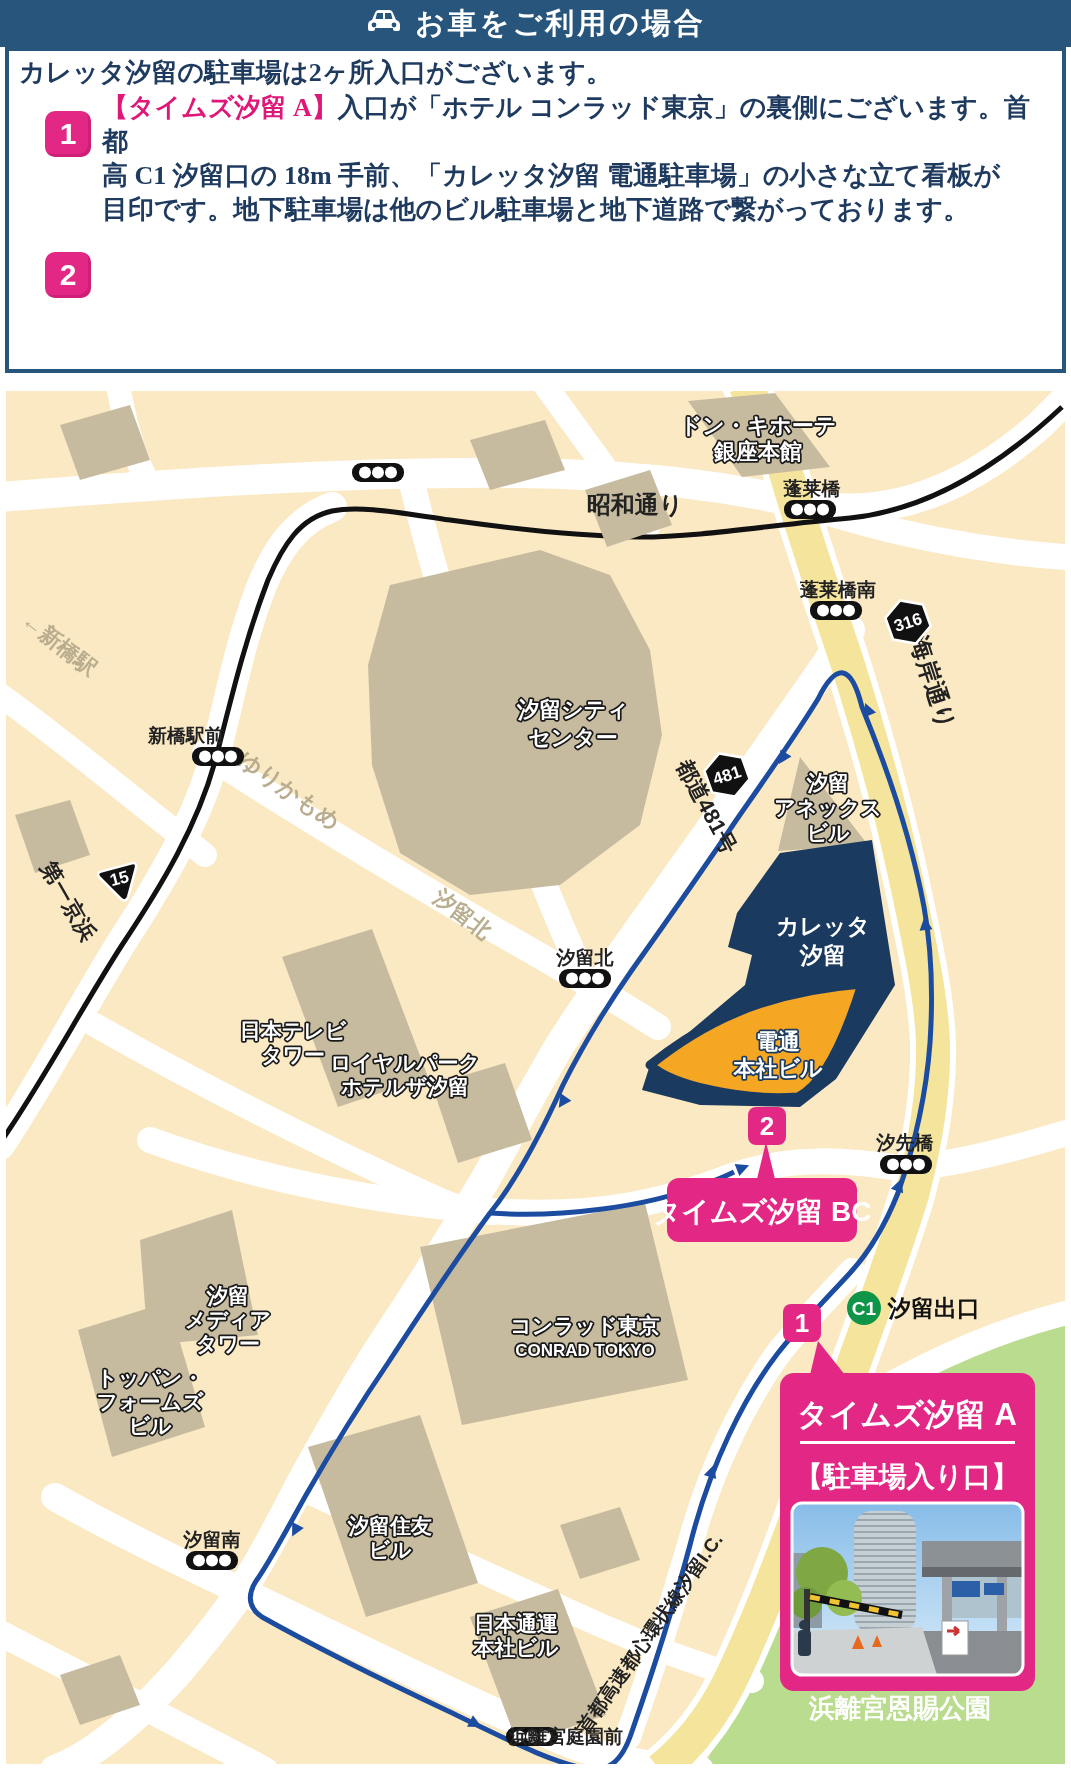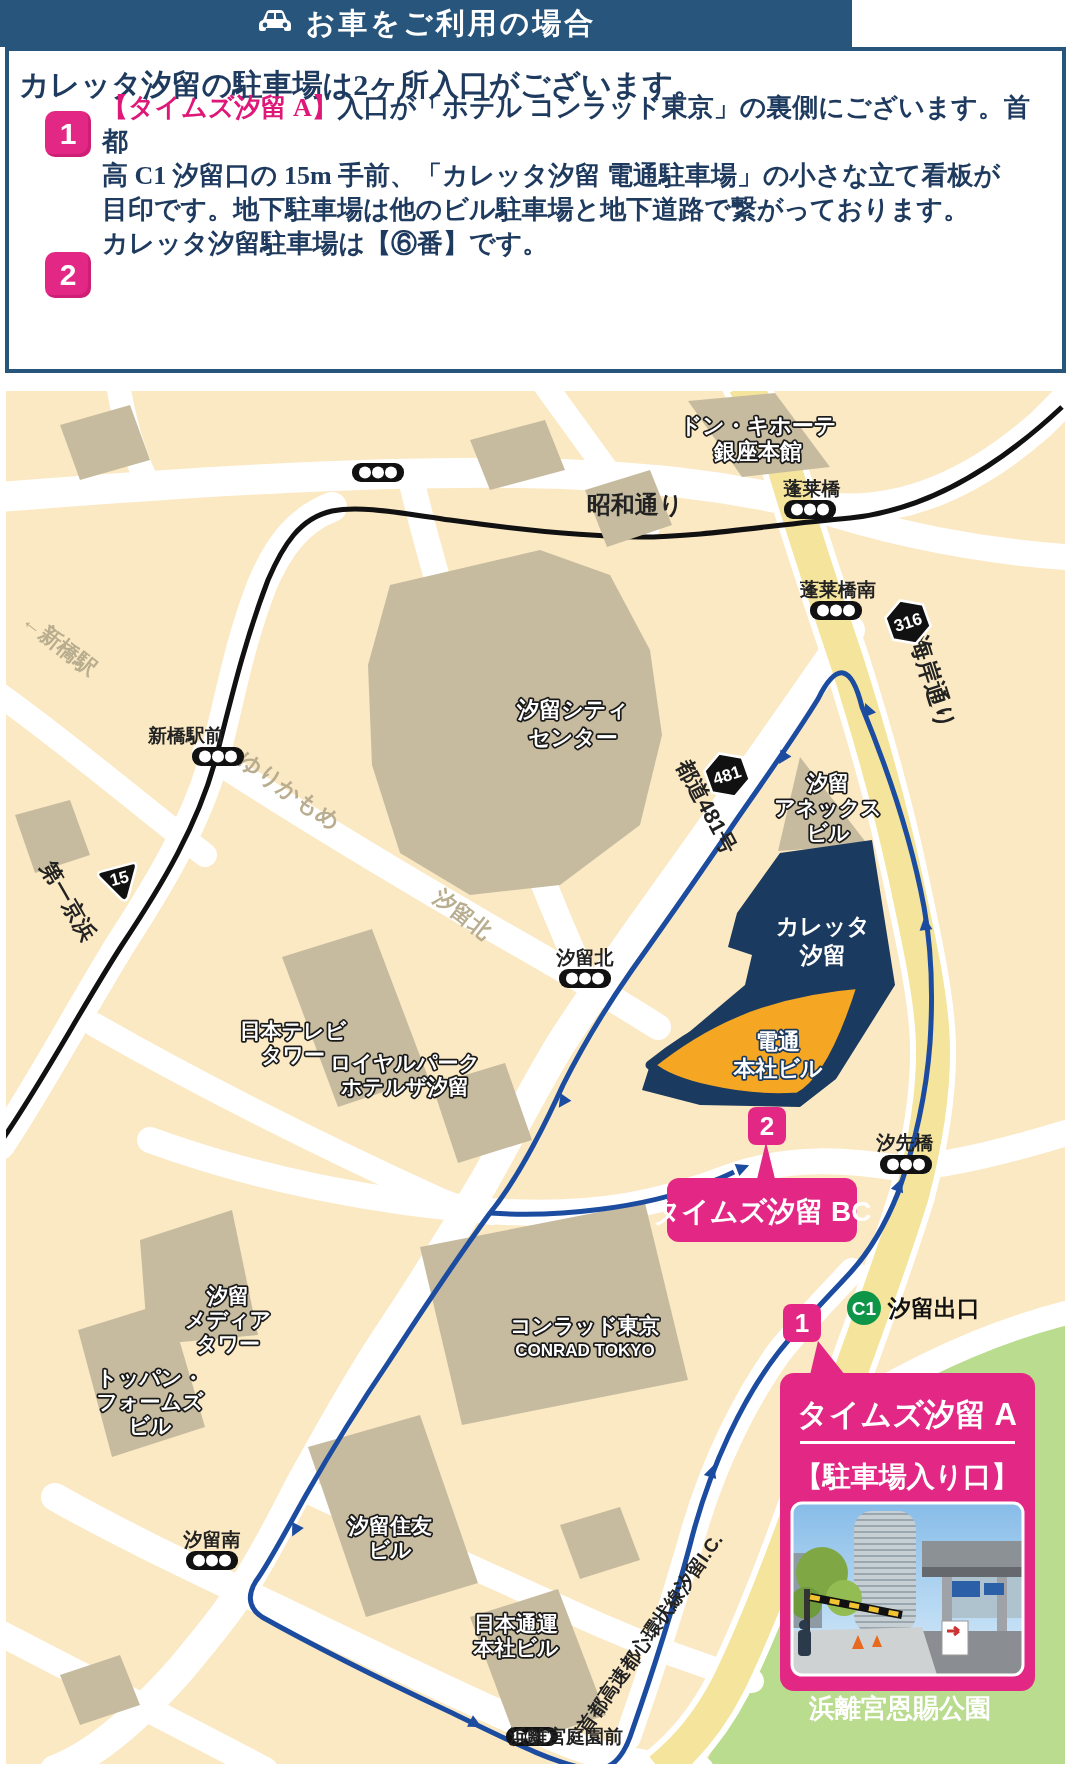--- a/index.html
+++ b/index.html
@@ -1,26 +1,26 @@
 <!DOCTYPE html>
 <html><head>
 <meta charset="utf-8">
 <style>
   html,body{margin:0;padding:0;background:#fff;}
   .page{position:relative;width:1071px;height:1770px;background:#fff;overflow:hidden;
         font-family:"Liberation Sans",sans-serif;}
   
-  .titlebar{position:absolute;left:0;top:0;width:852px;height:47px;background:#27557C;
+  .titlebar{position:absolute;left:0;top:0;width:1071px;height:47px;background:#27557C;
             display:flex;align-items:center;justify-content:center;gap:12px;}
   .titlebar .ttl{color:#fff;font-family:"Liberation Serif",serif;font-weight:bold;
                  font-size:29px;letter-spacing:3px;}
   .infobox{position:absolute;left:5px;top:47px;width:1053px;height:318px;background:#fff;
            border:4px solid #27557C;}
-  .intro{position:absolute;left:10px;top:14px;font-family:"Liberation Serif",serif;
-         font-size:30px;font-weight:600;color:#1E3A5E;}
+  .intro{position:absolute;left:10px;top:4px;font-family:"Liberation Serif",serif;
+         font-size:26px;font-weight:600;color:#1E3A5E;}
   .numbadge{position:absolute;width:46px;height:46px;background:#E22884;border-radius:10px;
             color:#fff;font-size:30px;font-weight:bold;display:flex;align-items:center;
             justify-content:center;box-shadow:inset -3px -3px 0 rgba(150,0,70,.25);}
   .itemtxt{position:absolute;left:93px;width:950px;font-family:"Liberation Serif",serif;
            font-size:26px;font-weight:600;color:#1E3A5E;line-height:34px;}
   .pinkhead{color:#DE1779;}
   
   .mapwrap{position:absolute;left:0;top:385px;width:1071px;height:1385px;}
   svg text{font-family:"Liberation Sans",sans-serif;}
   .bldg-lbl{fill:#fff;font-weight:bold;stroke:#1a1a1a;stroke-width:3.5px;paint-order:stroke;
@@ -46,23 +46,22 @@
     </span>
     <span class="ttl">お車をご利用の場合</span>
   </div>
 
   <div class="infobox">
     <div class="intro">カレッタ汐留の駐車場は2ヶ所入口がございます。</div>
 
     <div class="numbadge" style="left:36px;top:60px;">1</div>
     <div class="itemtxt" style="top:40px;">
       <div><span class="pinkhead">【タイムズ汐留 A】</span><span>入口が「ホテル コンラッド東京」の裏側にございます。首都</span></div>
-      <div>高 C1 汐留口の 15m 手前、「カレッタ汐留 電通駐車場」の小さな立て看板が</div>
+      <div>高 C1 汐留口の 18m 手前、「カレッタ汐留 電通駐車場」の小さな立て看板が</div>
       <div>目印です。地下駐車場は他のビル駐車場と地下道路で繋がっております。</div>
-      <div>カレッタ汐留駐車場は【⑥番】です。</div>
     </div>
 
     <div class="numbadge" style="left:36px;top:201px;">2</div>
   </div>
 
   <div class="mapwrap">
   <svg width="1071" height="1385" viewBox="0 0 1071 1385">
     <defs>
       <clipPath id="mapclip">
             <rect x="6" y="6" width="1059" height="1373"></rect>

